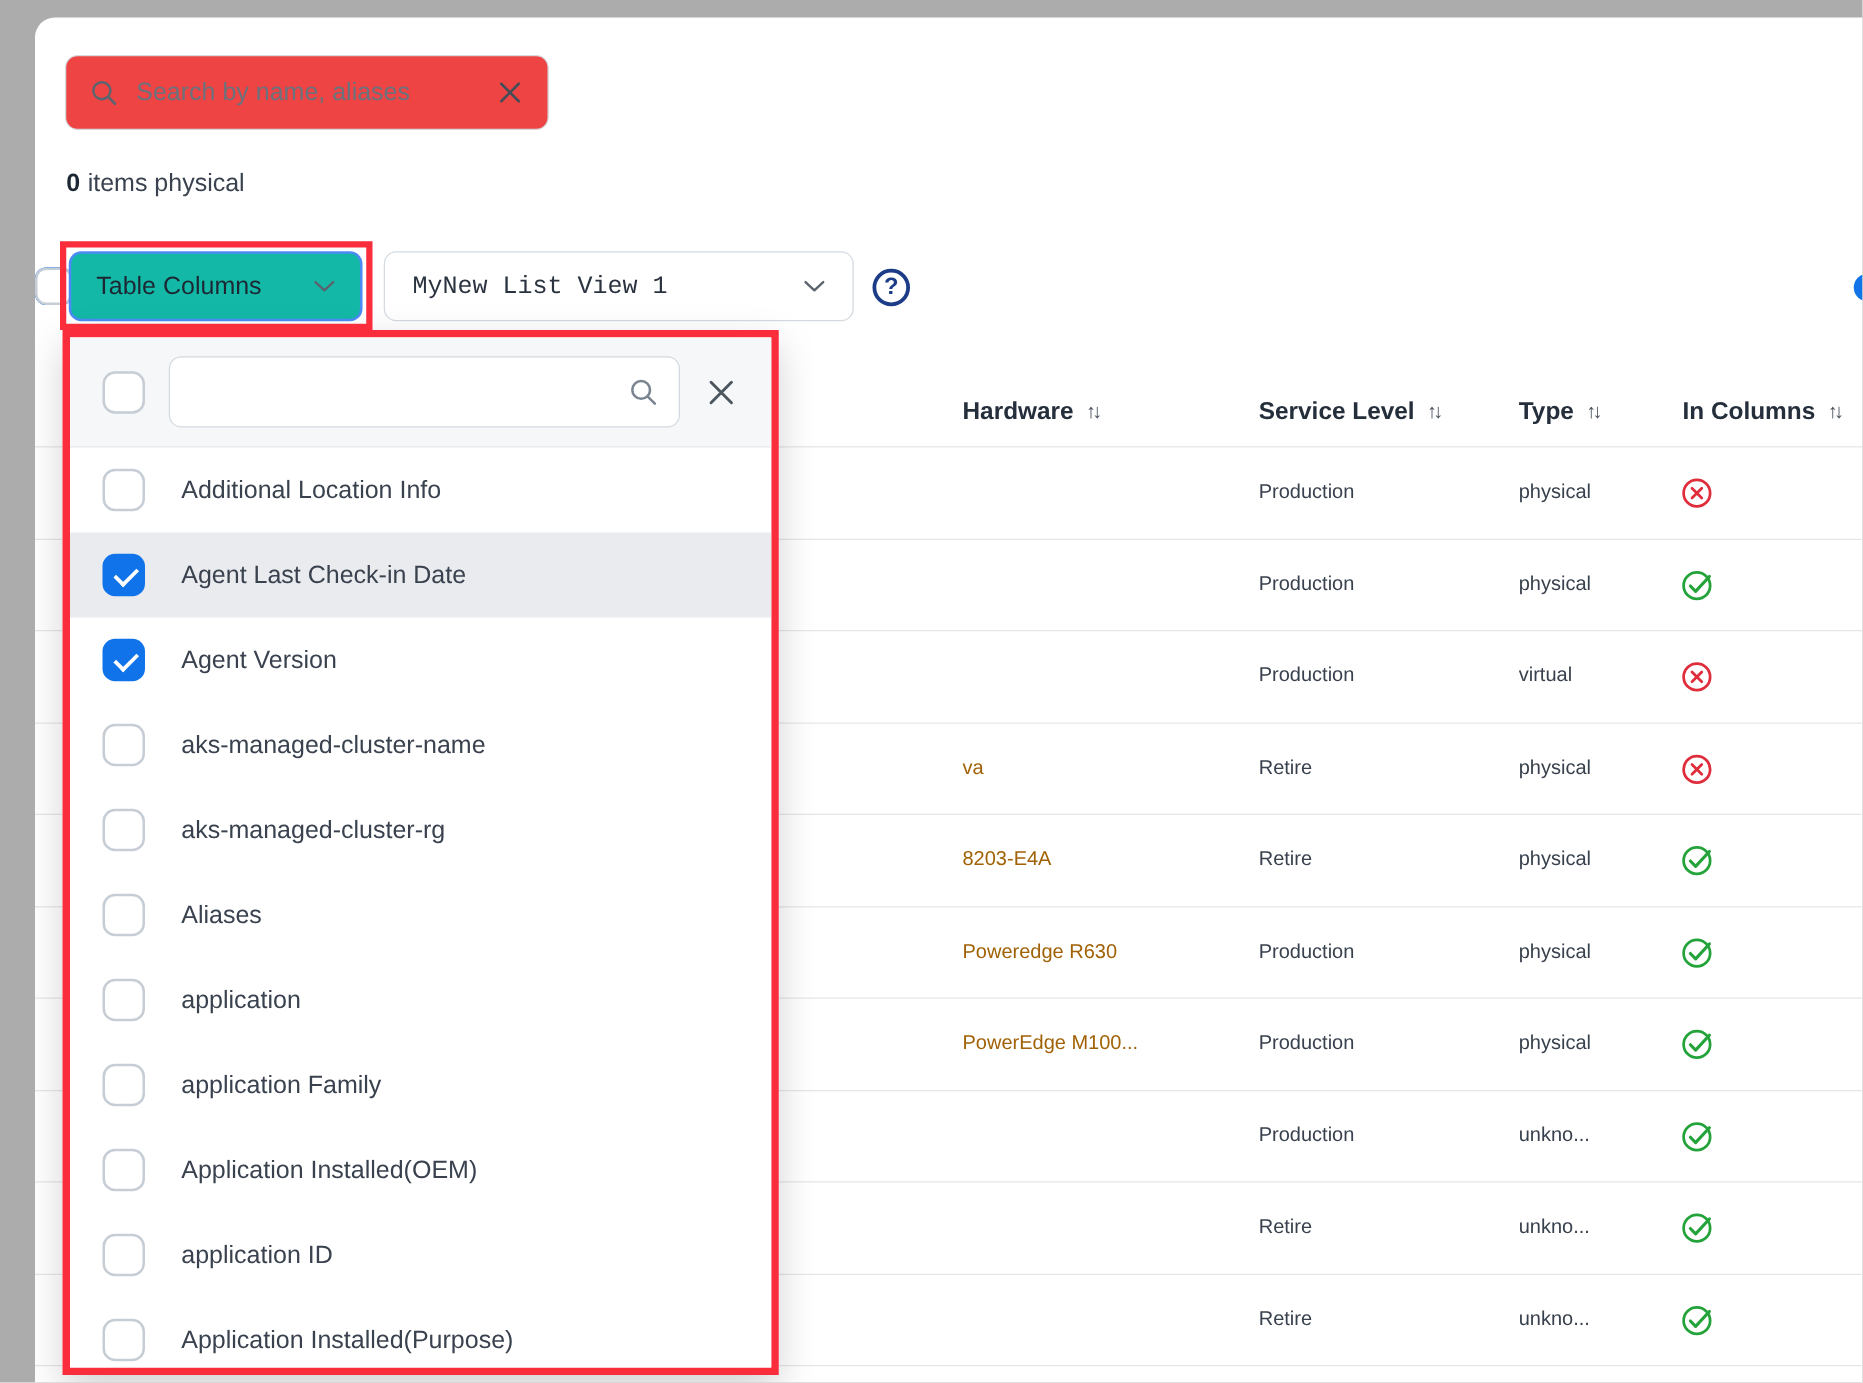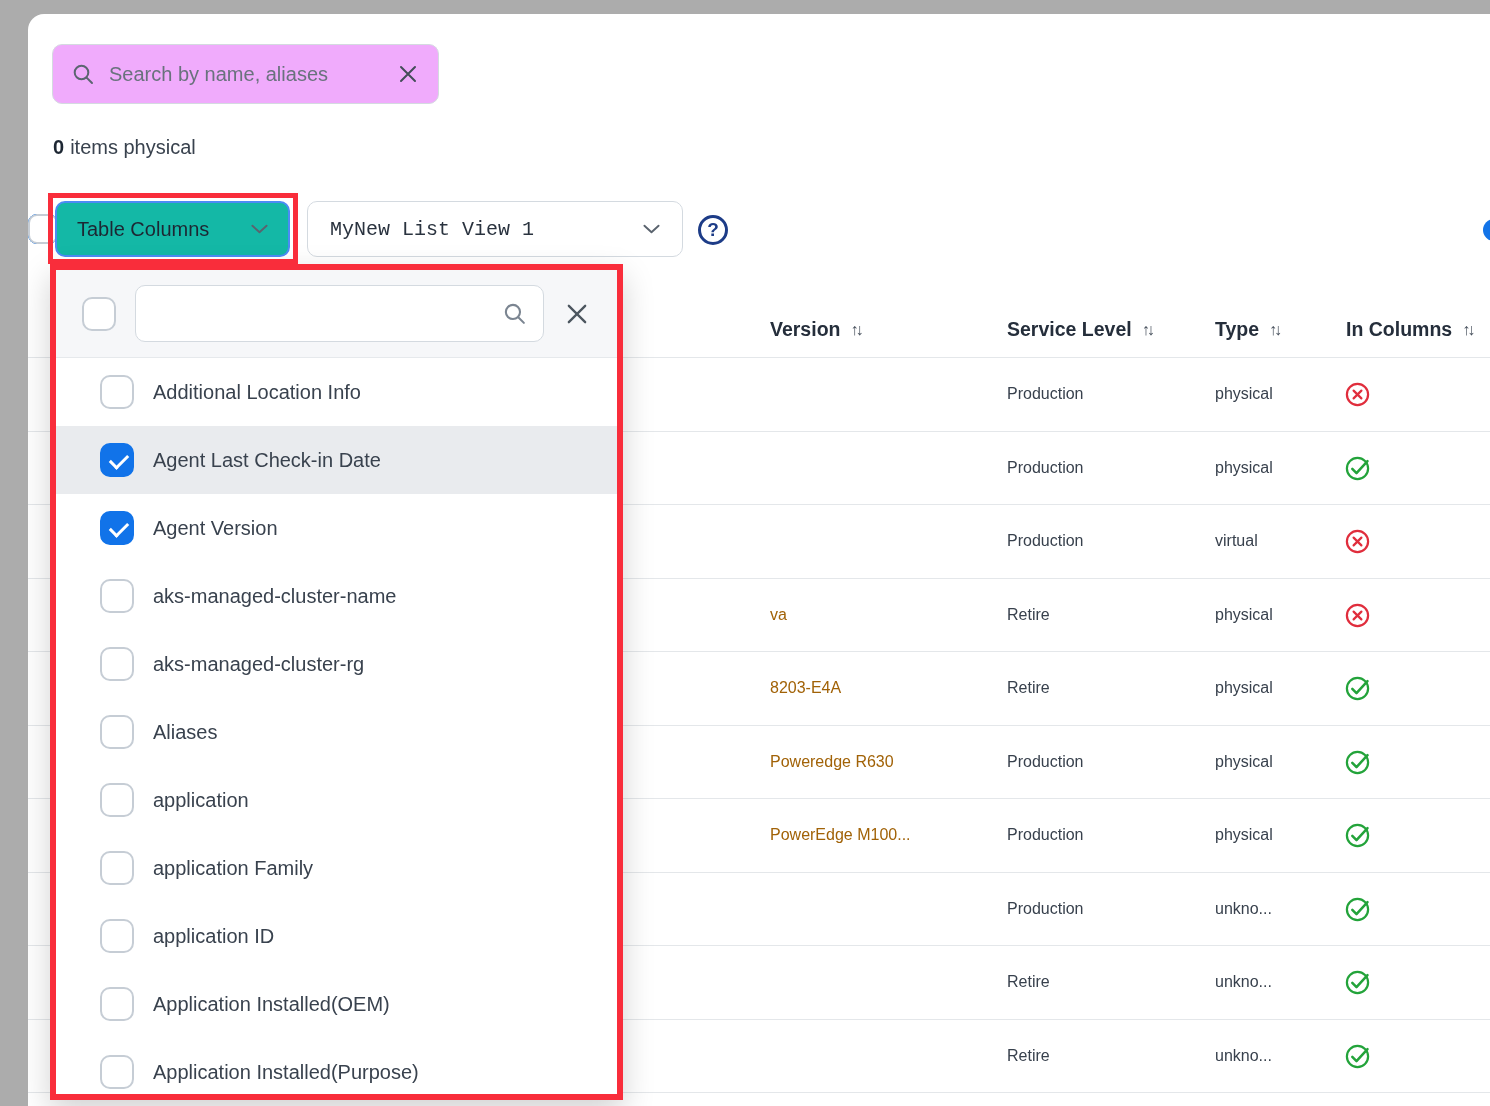--- a/index.html
+++ b/index.html
@@ -11,21 +11,21 @@
     color:#2a333f;
   }
   .card {
     position:absolute; left:28px; top:14px; right:0; bottom:0;
     background:#ffffff; border-top-left-radius:16px; overflow:hidden;
   }
 
   
   .search-bar {
     position:absolute; left:24px; top:30px; width:387px; height:60px;
-    border:1.5px solid #d4dae0; border-radius:10px; background:#f0abfc;
+    border:1.5px solid #d4dae0; border-radius:10px; background:#ef4444;
     display:flex; align-items:center; padding:0 18px; gap:14px;
   }
   .search-bar svg.mag { width:24px; height:24px; color:#5b6570; flex:0 0 auto; }
   .search-bar input {
     flex:1; border:none; outline:none; font-size:20px;
     font-family:"Liberation Sans", sans-serif; color:#2a333f; background:transparent;
   }
   .search-bar input::placeholder { color:#69727d; opacity:1; }
   .search-bar .clear-x { width:24px; height:24px; color:#434d58; cursor:pointer; flex:0 0 auto; }
 
@@ -114,21 +114,21 @@
   .dd-head .cb { width:34px; height:34px; border-radius:10px; }
   .dd-search {
     width:409px; height:57px; background:#fff; border:1.5px solid #d4dae0; border-radius:10px;
     display:flex; align-items:center; padding:0 16px;
   }
   .dd-search input { flex:1; border:none; outline:none; font-size:20px;
                      font-family:"Liberation Sans", sans-serif; background:transparent; }
   .dd-search svg { width:25px; height:25px; color:#7b8591; flex:0 0 auto; }
   .dd-close { width:28px; height:28px; color:#4c565f; cursor:pointer; flex:0 0 auto; }
 
-  .dd-item { height:68px; display:flex; align-items:center; padding:0 44px; gap:19px; cursor:pointer; }
+  .dd-item { height:68px; display:flex; align-items:center; padding:0 26px; gap:29px; cursor:pointer; }
   .dd-item.hl { background:#e9ebee; }
   .dd-item .cb { width:34px; height:34px; border-radius:10px; }
   .dd-item .cb.checked::after { left:8px; top:9px; width:15px; height:8px; }
   .dd-item .dd-label { font-size:20px; color:#39424e; }
 </style>
 </head>
 <body>
 
 <div class="card">
 
@@ -176,21 +176,21 @@
 
     <div class="tb-cb">
       <span class="cb"></span>
       <span class="lbl">Custom Column Sizes</span>
     </div>
 
   <div class="partial-info"></div>
 
   <div class="thead">
     <div class="th th-hardware">
-      <span>Version</span>
+      <span>Hardware</span>
       <span class="sort">↑↓</span>
     </div>
     <div class="th th-service">
       <span>Service Level</span>
       <span class="sort">↑↓</span>
     </div>
     <div class="th th-type">
       <span>Type</span>
       <span class="sort">↑↓</span>
     </div>
@@ -386,30 +386,30 @@
             <span class="dd-label">application</span>
           </div>
 
           <div class="dd-item">
             <span class="cb"></span>
             <span class="dd-label">application Family</span>
           </div>
 
           <div class="dd-item">
             <span class="cb"></span>
+            <span class="dd-label">Application Installed(OEM)</span>
+          </div>
+
+          <div class="dd-item">
+            <span class="cb"></span>
             <span class="dd-label">application ID</span>
           </div>
 
           <div class="dd-item">
             <span class="cb"></span>
-            <span class="dd-label">Application Installed(OEM)</span>
-          </div>
-
-          <div class="dd-item">
-            <span class="cb"></span>
             <span class="dd-label">Application Installed(Purpose)</span>
           </div>
 
       </div>
     </div>
   </div>
 
 </div>
 
 </body></html>

